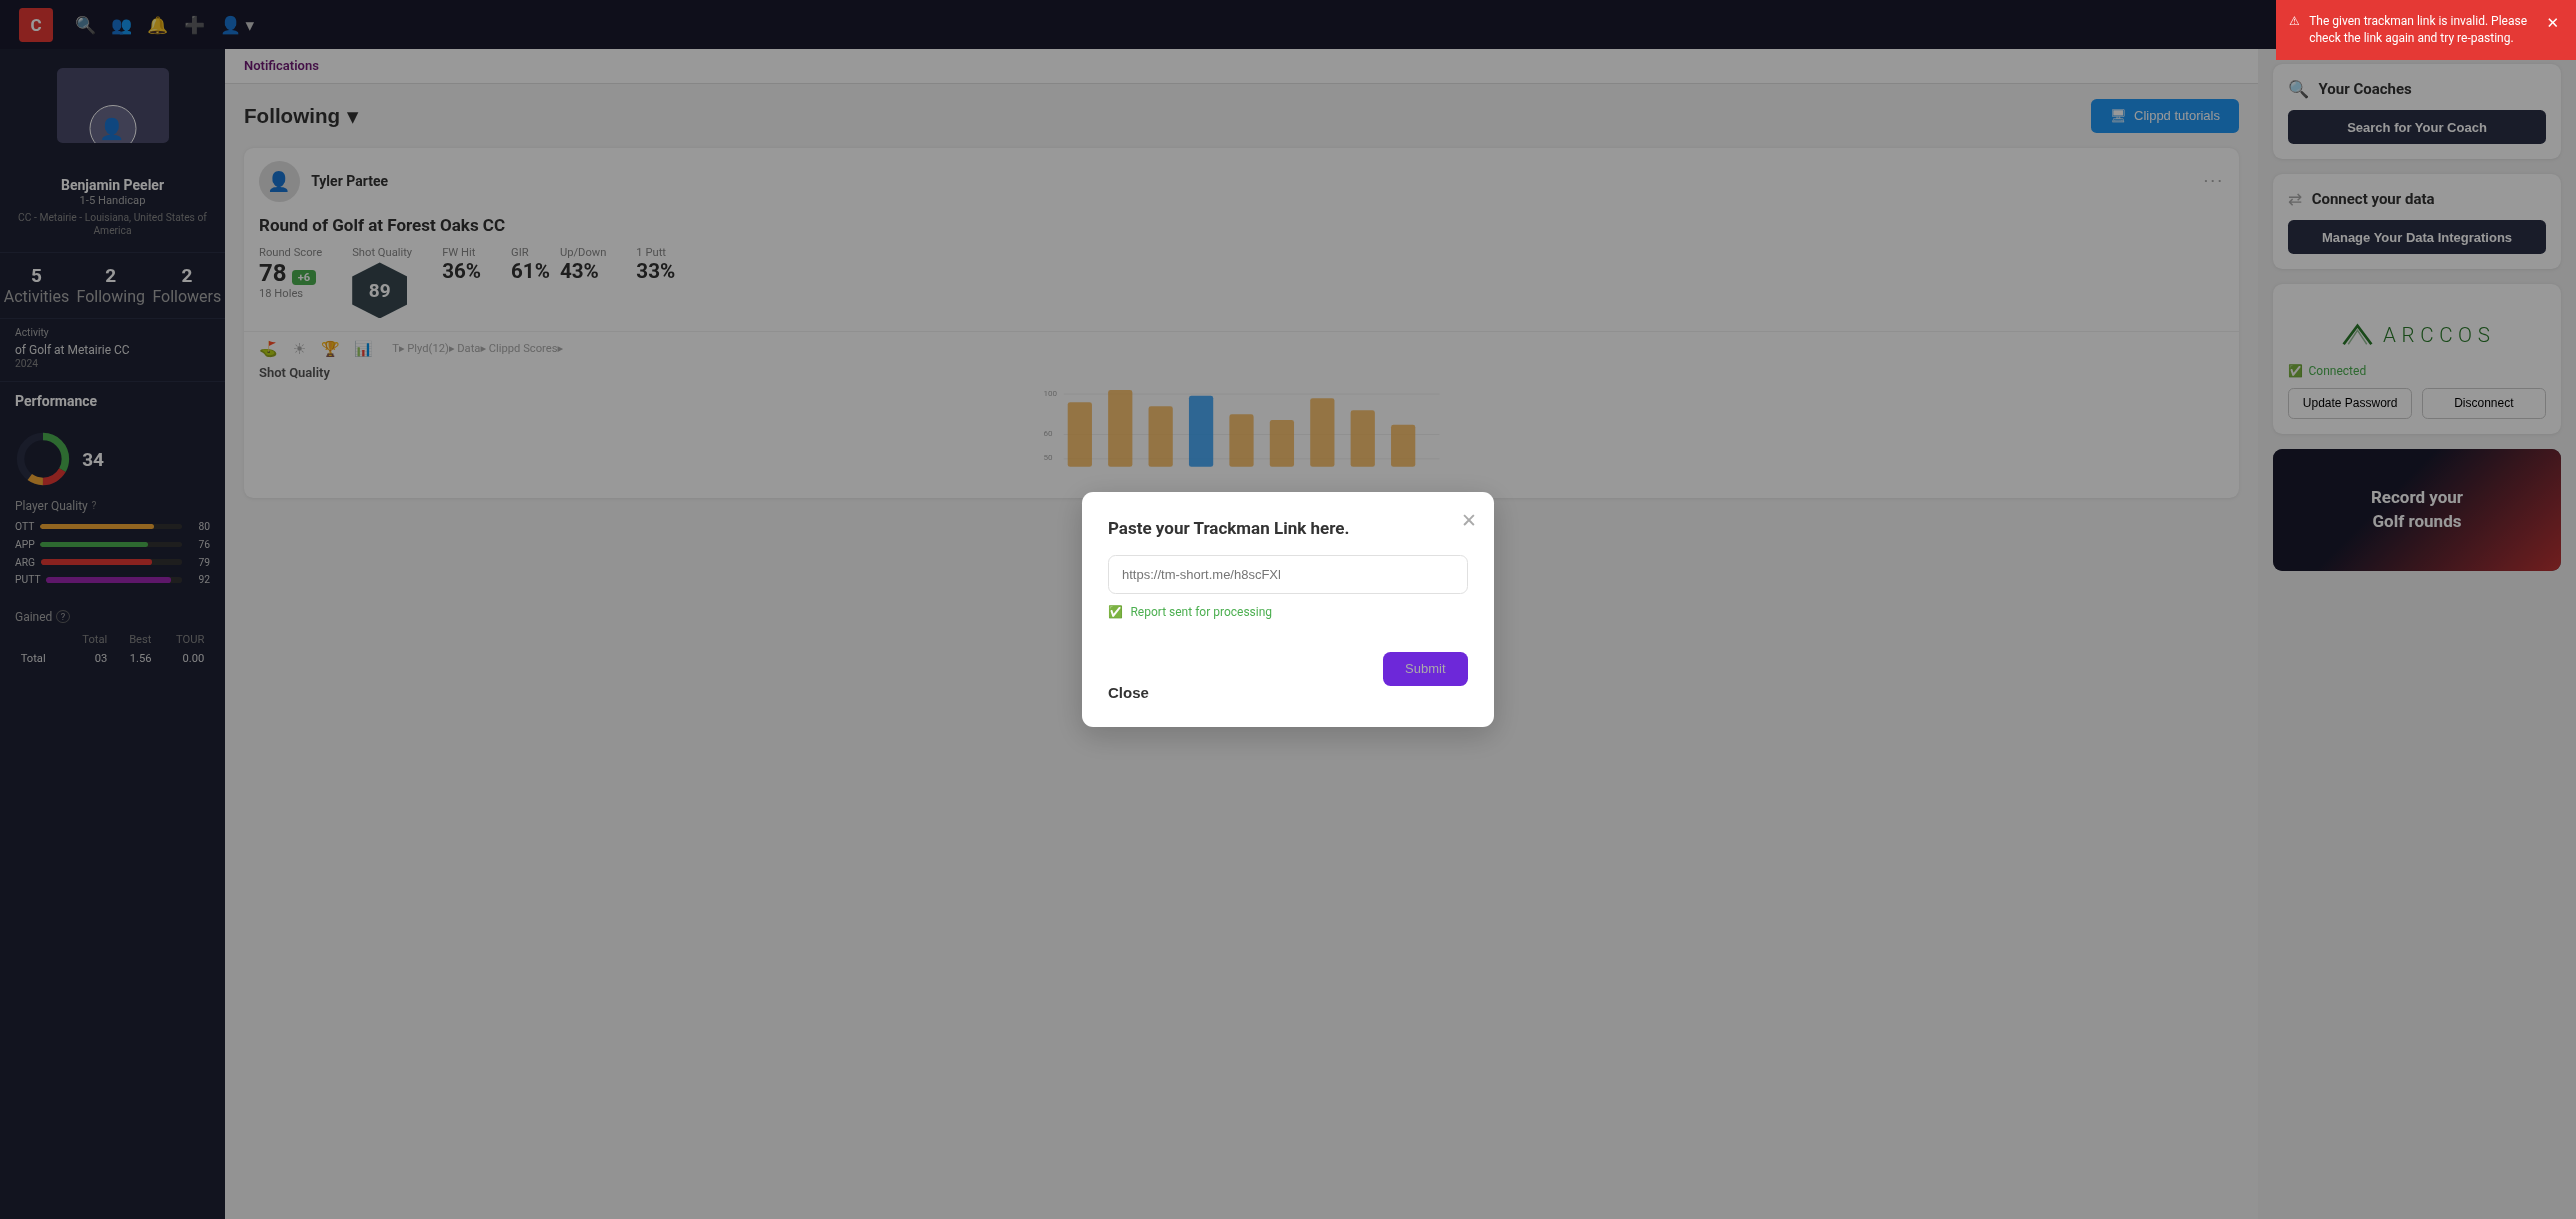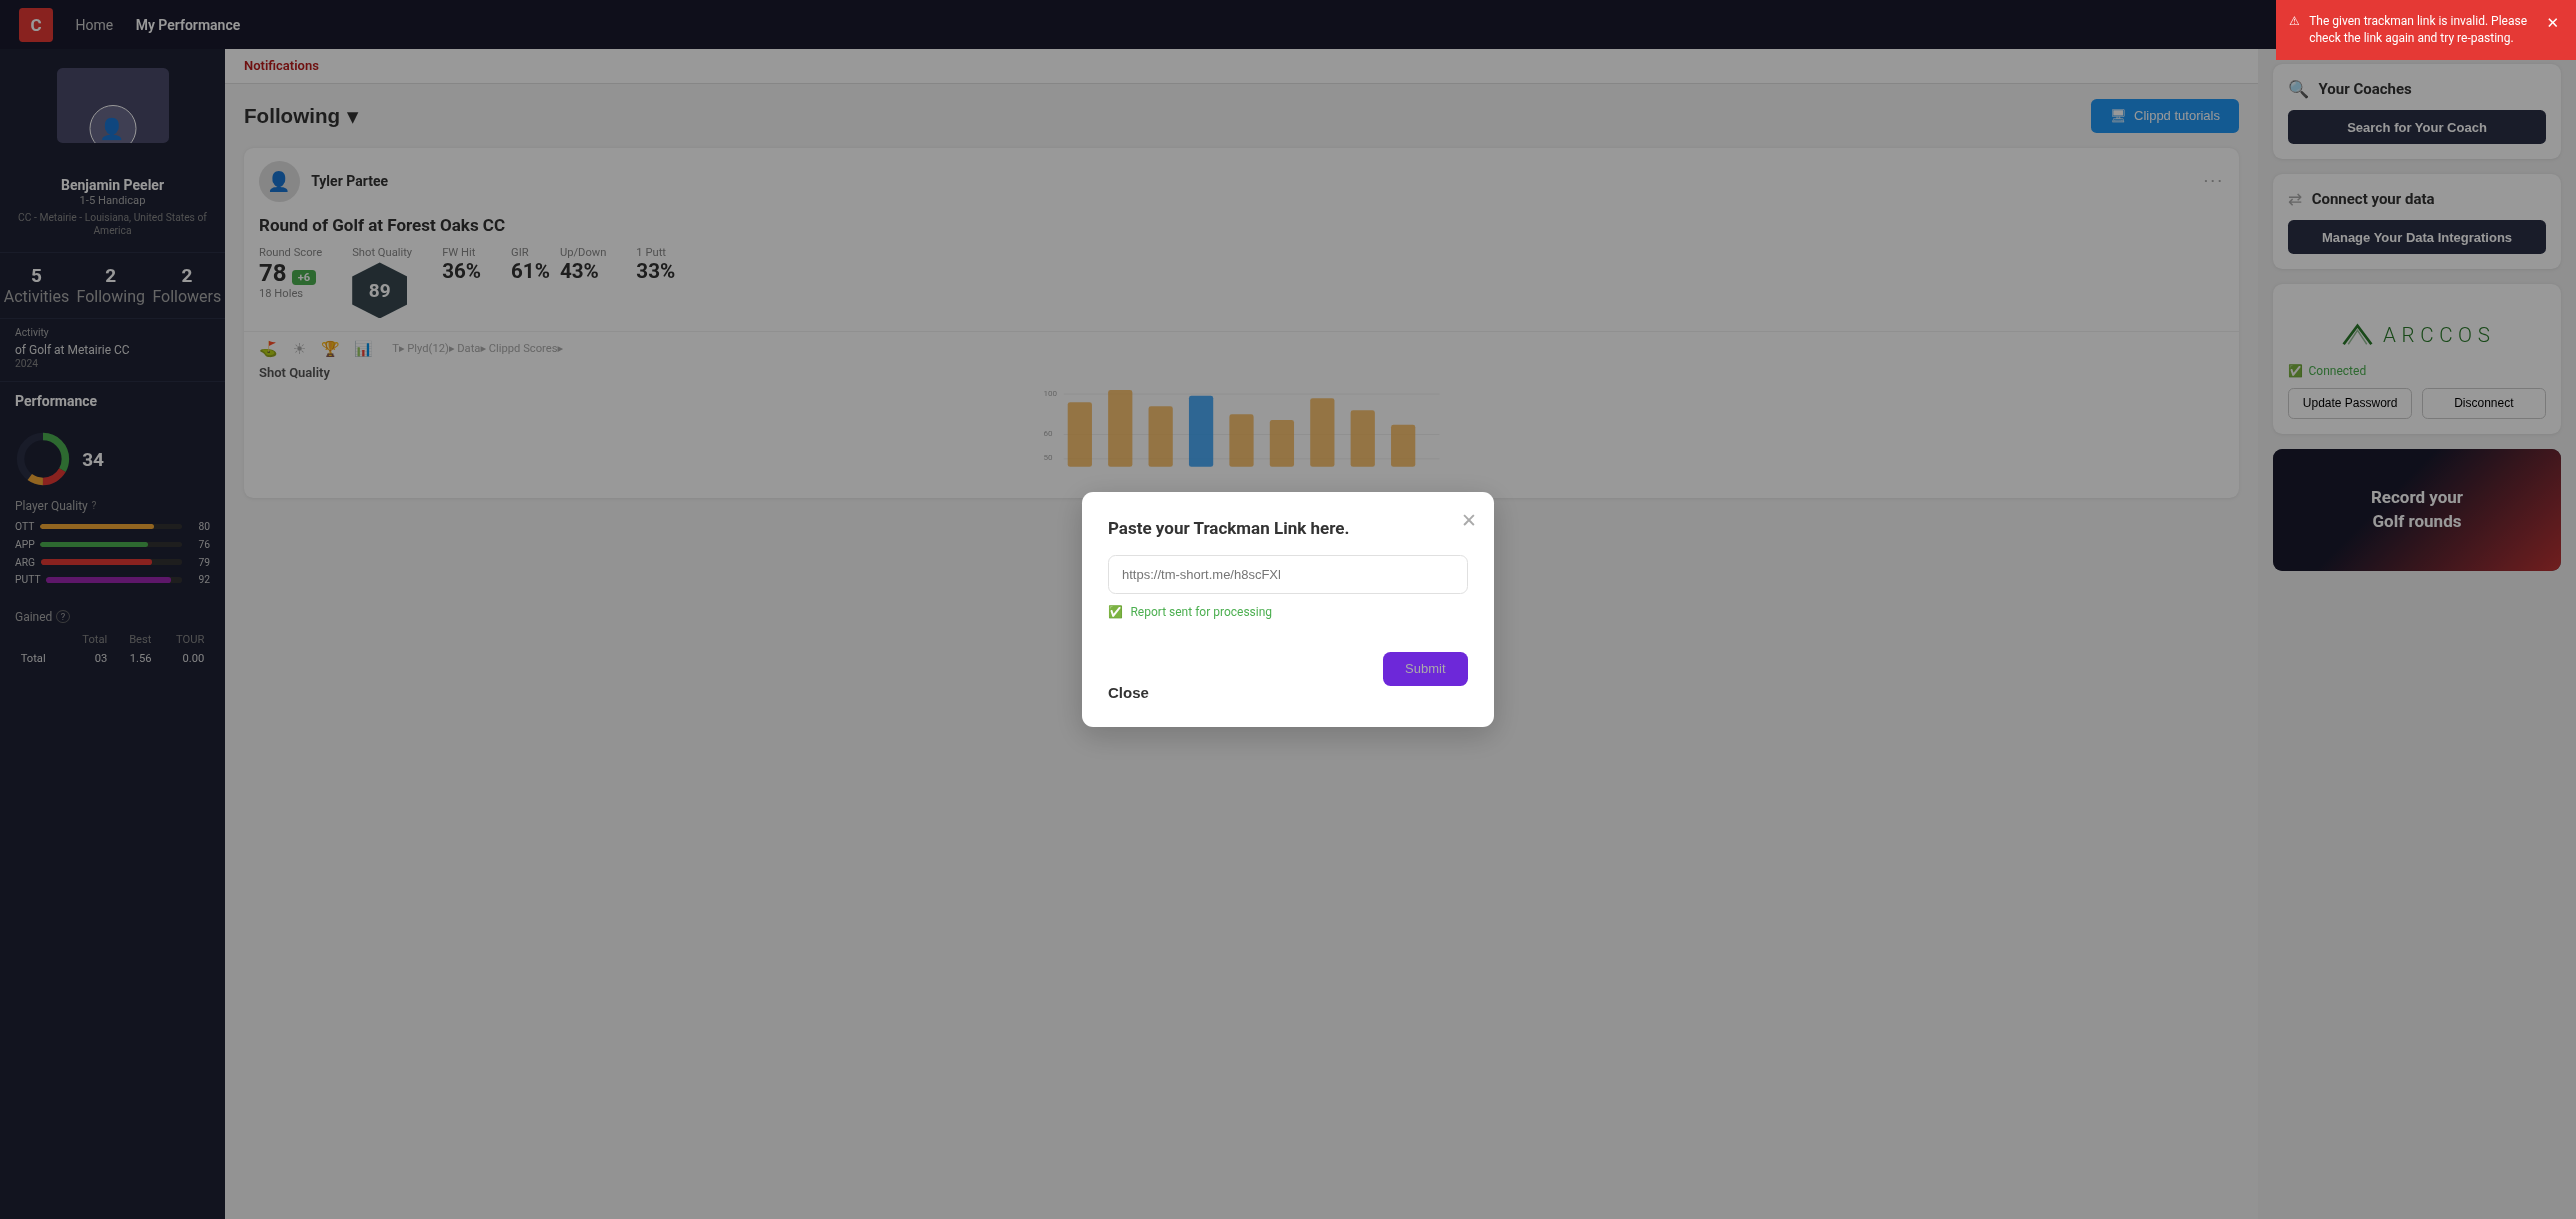--- a/index.html
+++ b/index.html
@@ -86,21 +86,21 @@
     .sidebar-donut-wrap { display: flex; align-items: center; gap: 11.2px; padding: 0 15px 11.2px; }
     .donut-svg { width: 56px; height: 56px; }
     .donut-score { font-size: 19px; font-weight: 700; color: #fff; }
 
     
     .content-area { flex: 1; overflow-y: auto; background: #f5f5f5; }
 
     
     .notif-bar {
       background: #fff; padding: 9.4px 19px;
-      font-size: 13px; font-weight: 600; color: #b91c1c;
+      font-size: 13px; font-weight: 600; color: #701a75;
       border-bottom: 0.9px solid #e0e0e0;
     }
 
     
     .feed-area { padding: 15px 19px; display: flex; flex-direction: column; gap: 15px; }
 
     
     .feed-header { display: flex; align-items: center; justify-content: space-between; }
     .feed-filter-btn {
       display: flex; align-items: center; gap: 7.5px;
@@ -217,24 +217,20 @@
     .sidebar-gained-table { width: 100%; font-size: 11.2px; }
     .sidebar-gained-table th { color: #888; font-weight: 400; text-align: right; padding: 1.9px 3.7px; }
     .sidebar-gained-table td { text-align: right; padding: 1.9px 3.7px; color: #ddd; }
     .sidebar-gained-table td:first-child { text-align: left; }
   </style>
 </head>
 <body>
 
 <nav class="topnav">
   <div class="topnav-logo">C</div>
-  <div class="topnav-links">
-    <span class="topnav-link">Home</span>
-    <span class="topnav-link active">My Performance</span>
-  </div>
   <div class="topnav-actions">
     <span class="topnav-icon">🔍</span>
     <span class="topnav-icon">👥</span>
     <span class="topnav-icon">🔔</span>
     <span class="topnav-icon">➕</span>
     <span class="topnav-icon">👤 ▾</span>
   </div>
 </nav>
 
 <div class="error-toast">

